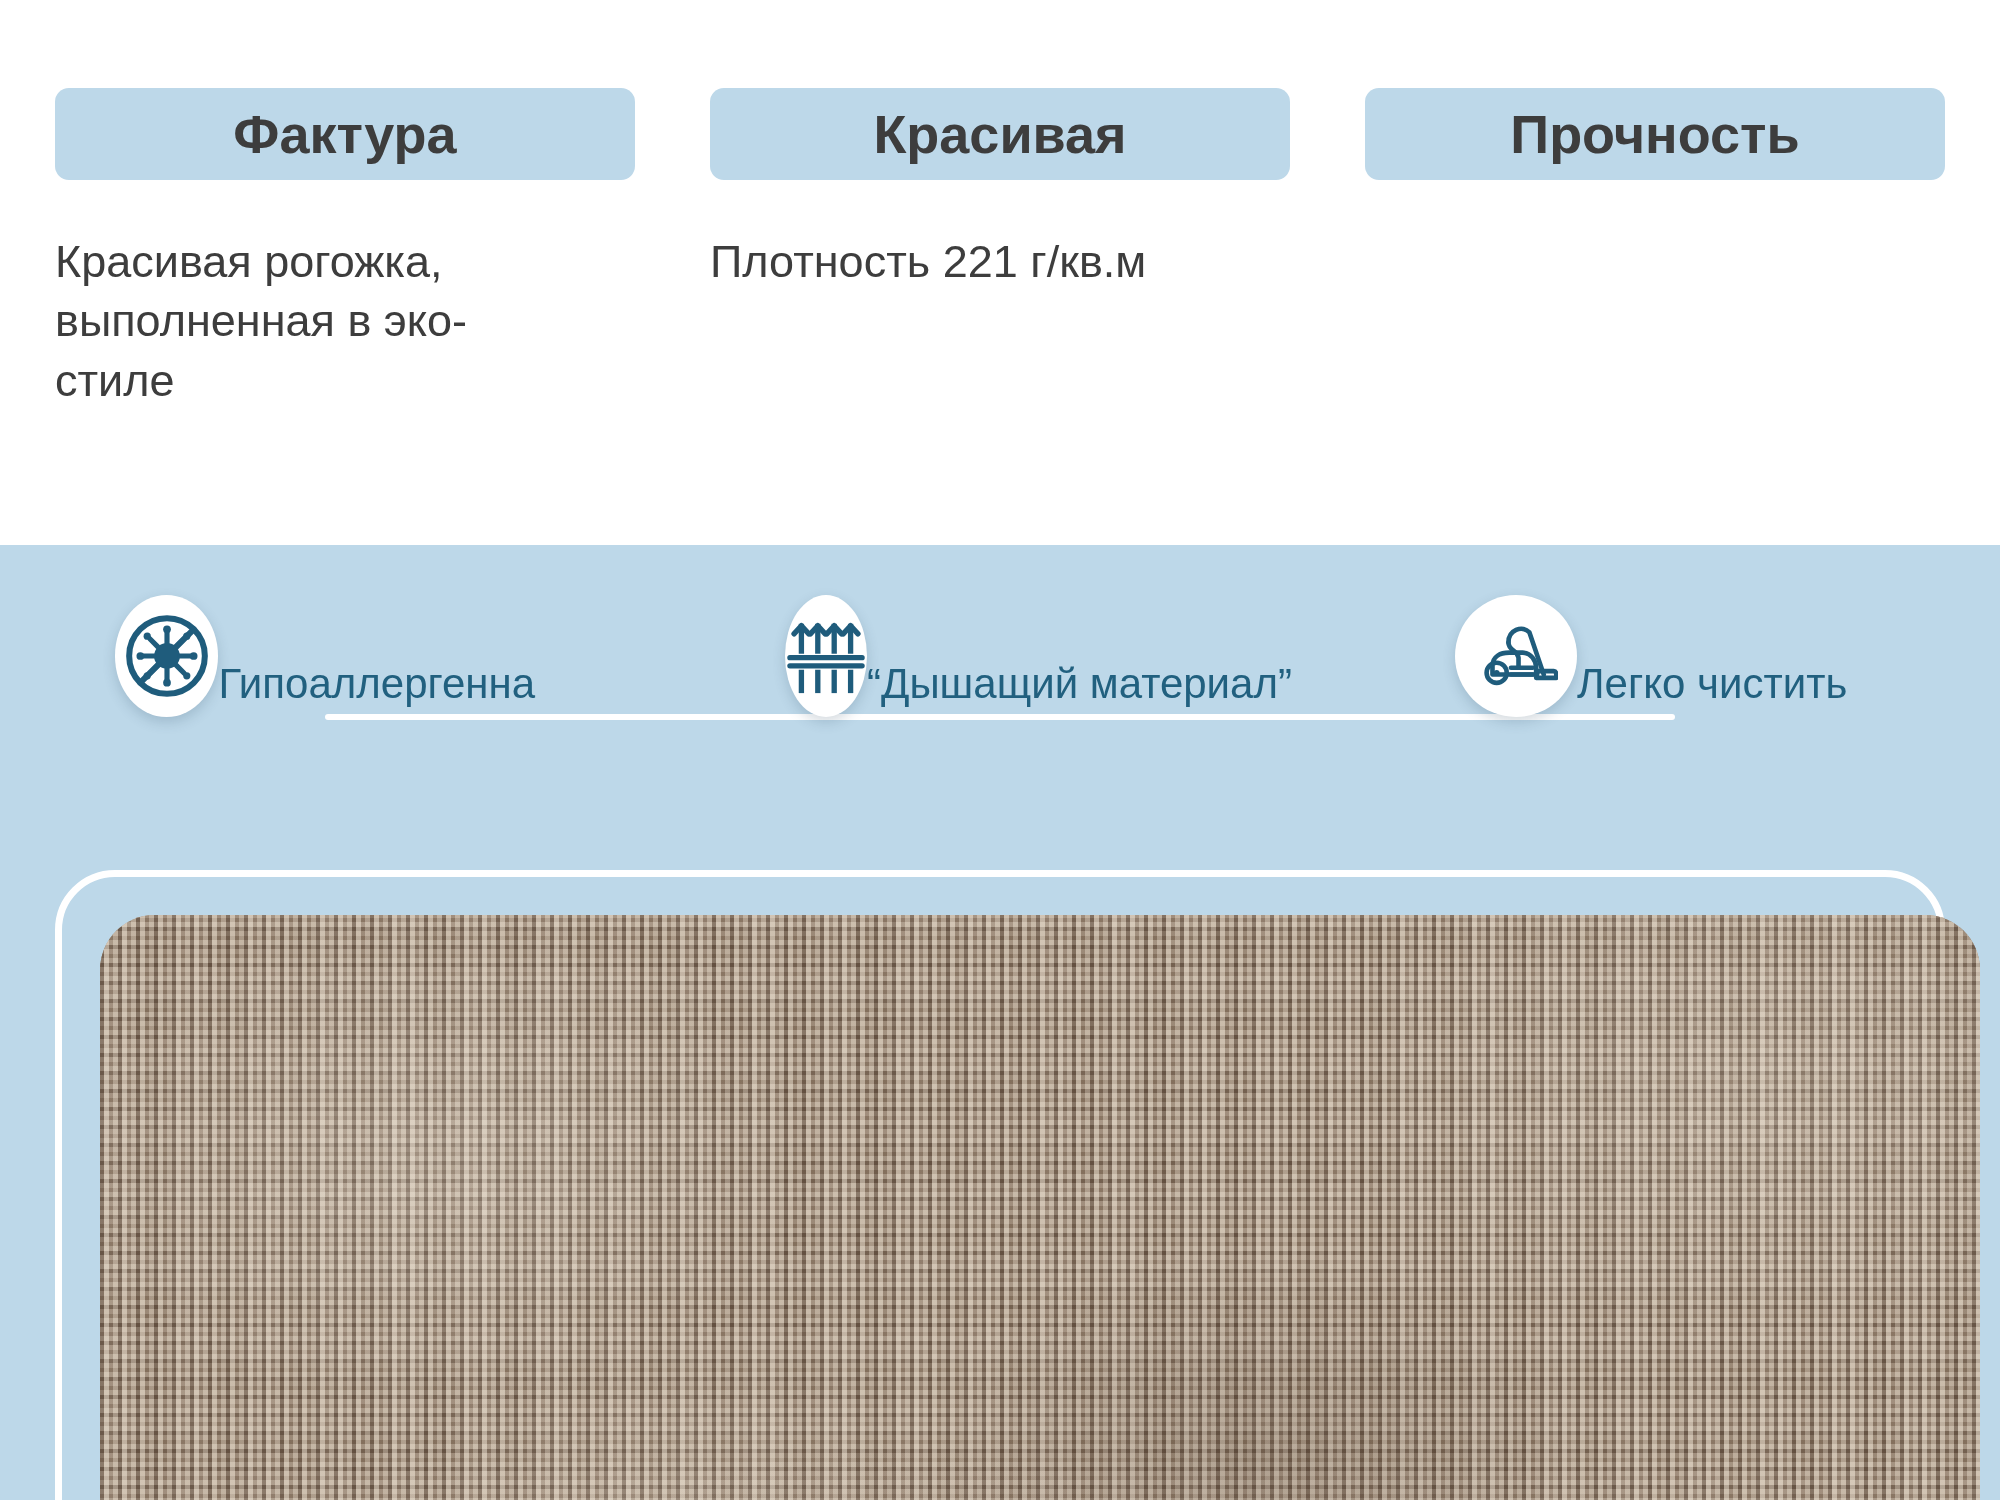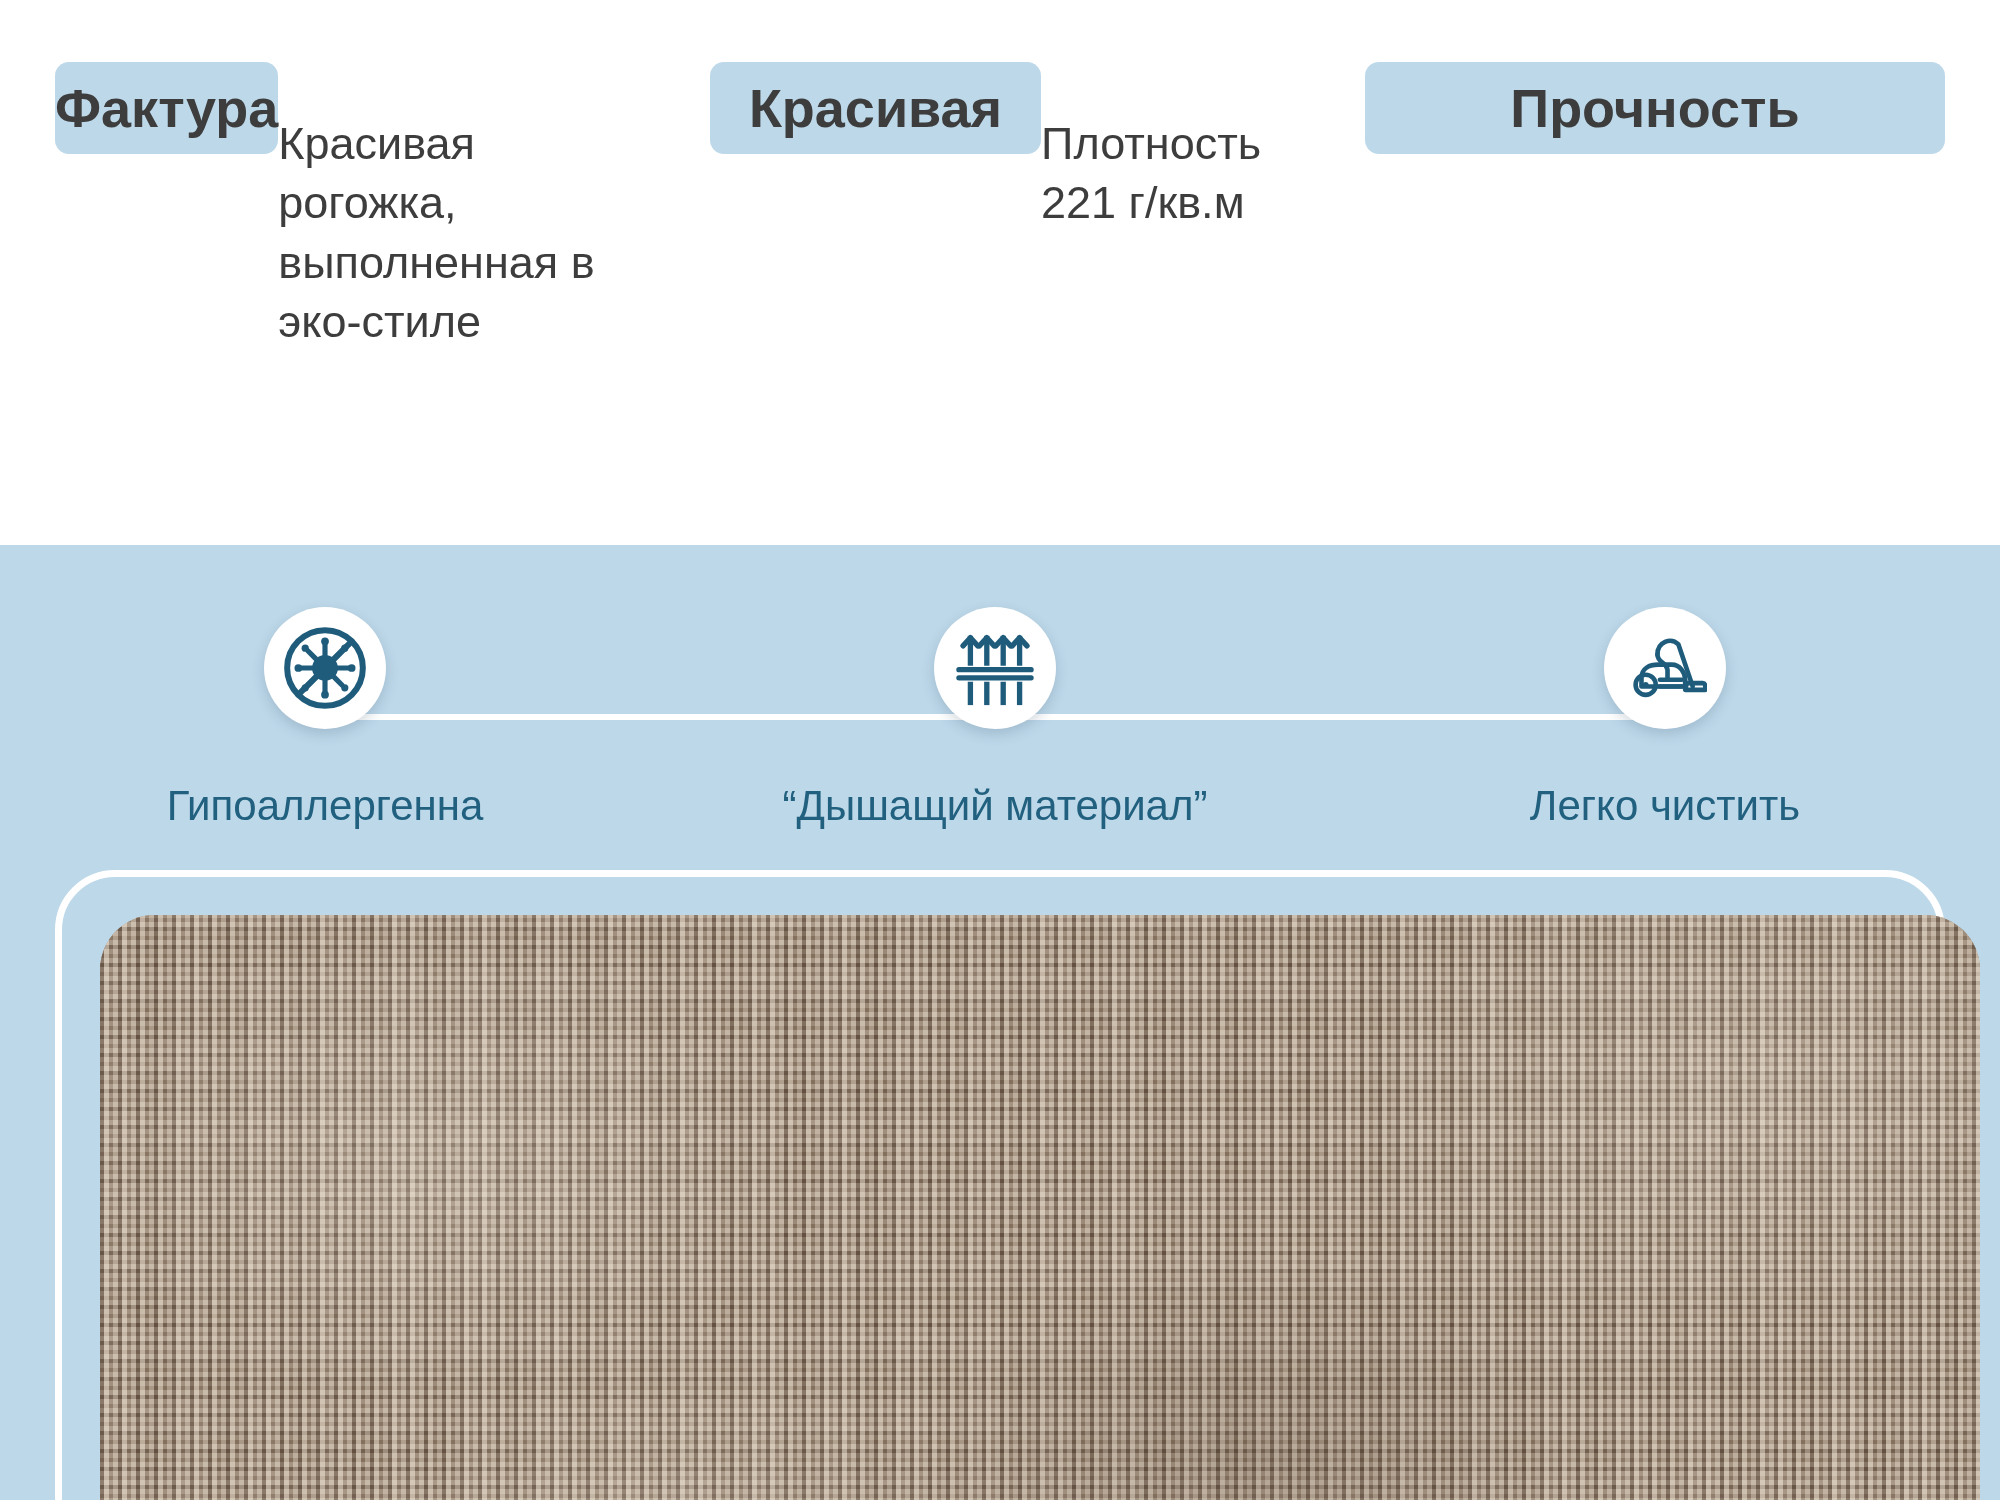--- a/index.html
+++ b/index.html
@@ -31,21 +31,22 @@
     left: 55px;
     top: 62px;
     width: 1890px;
     display: flex;
     gap: 0;
   }
   .spec-col {
     width: 580px;
     margin-right: 75px;
     display: flex;
-    flex-direction: row;
+    flex-direction: column;
+    margin-top: 26px;
   }
   .spec-col:last-child { margin-right: 0; }
 
   .spec-badge {
     background: #bdd8e9;
     border-radius: 14px;
     height: 92px;
     width: 580px;
     display: flex;
     align-items: center;
@@ -93,24 +94,24 @@
     position: absolute;
     left: 325px;
     top: 119px;
     width: 1350px;
     height: 6px;
     background: #ffffff;
     border-radius: 3px;
   }
   .feature-item {
     position: absolute;
-    top: 12px;
+    top: 0;
     width: 420px;
     display: flex;
-    flex-direction: column;
+    flex-direction: row;
     align-items: center;
   }
   .feature-item.f1 { left: 115px; }
   .feature-item.f2 { left: 785px; }
   .feature-item.f3 { left: 1455px; }
 
   .icon-bubble {
     width: 122px;
     height: 122px;
     border-radius: 50%;

